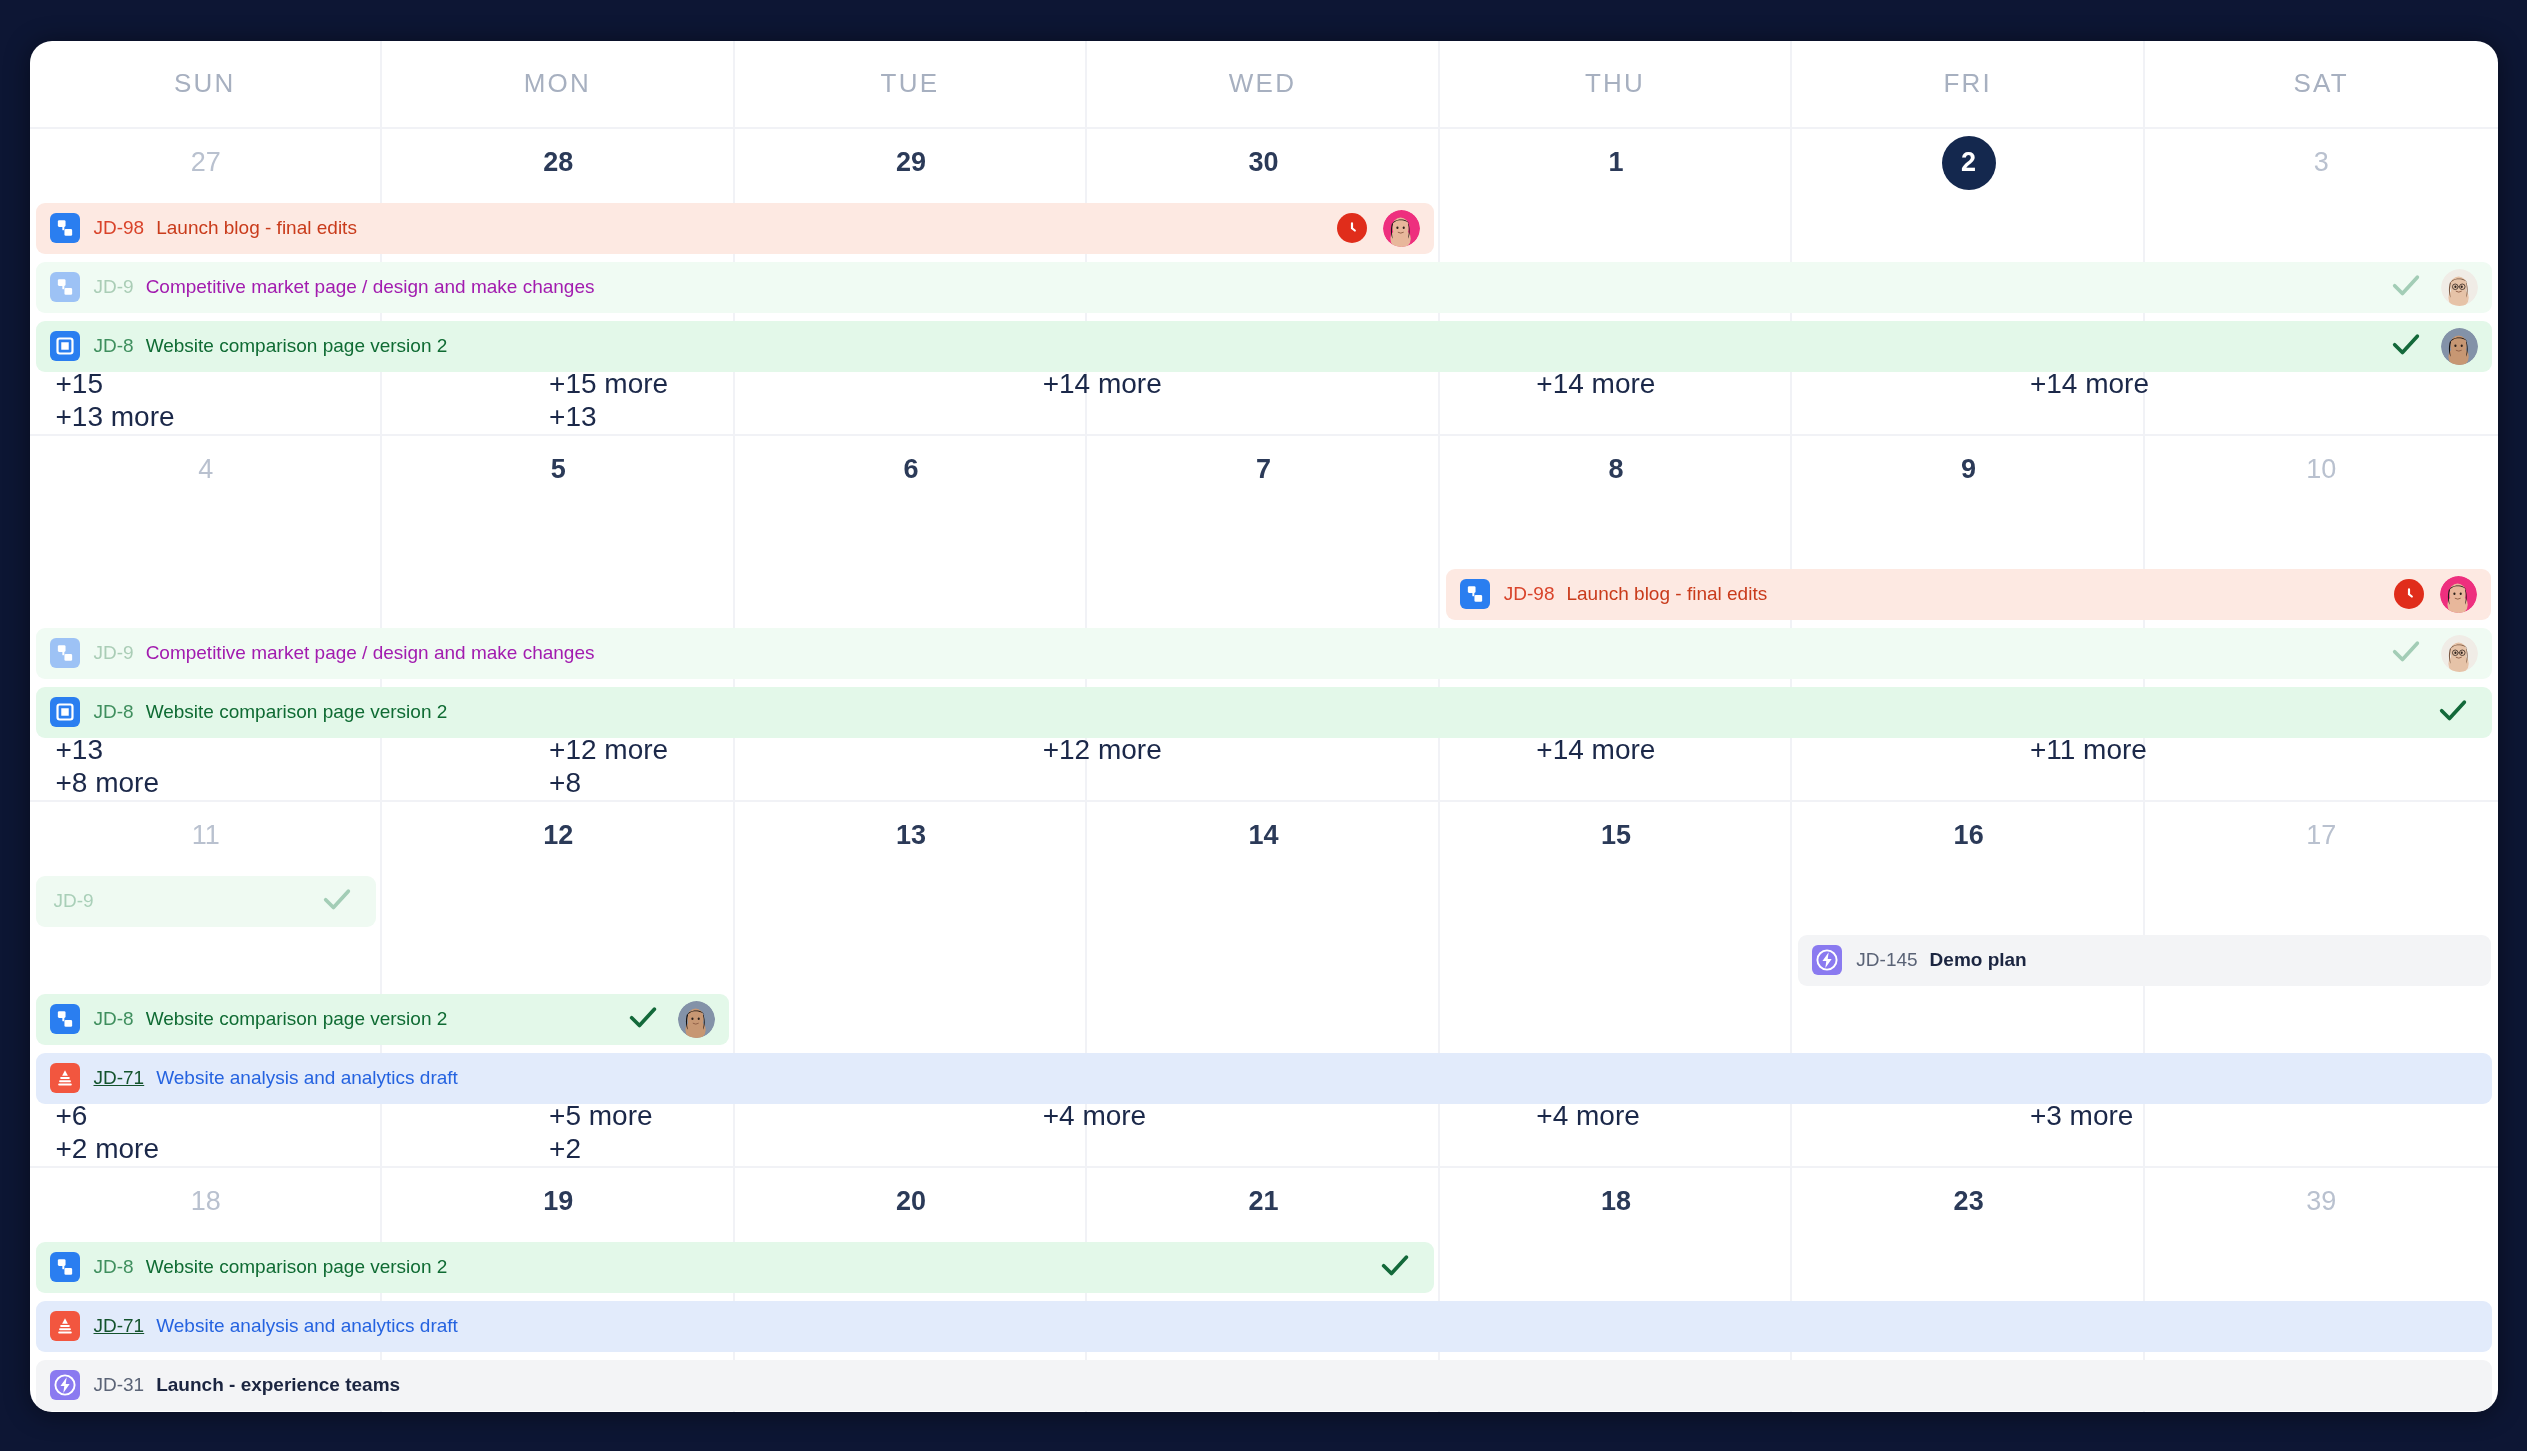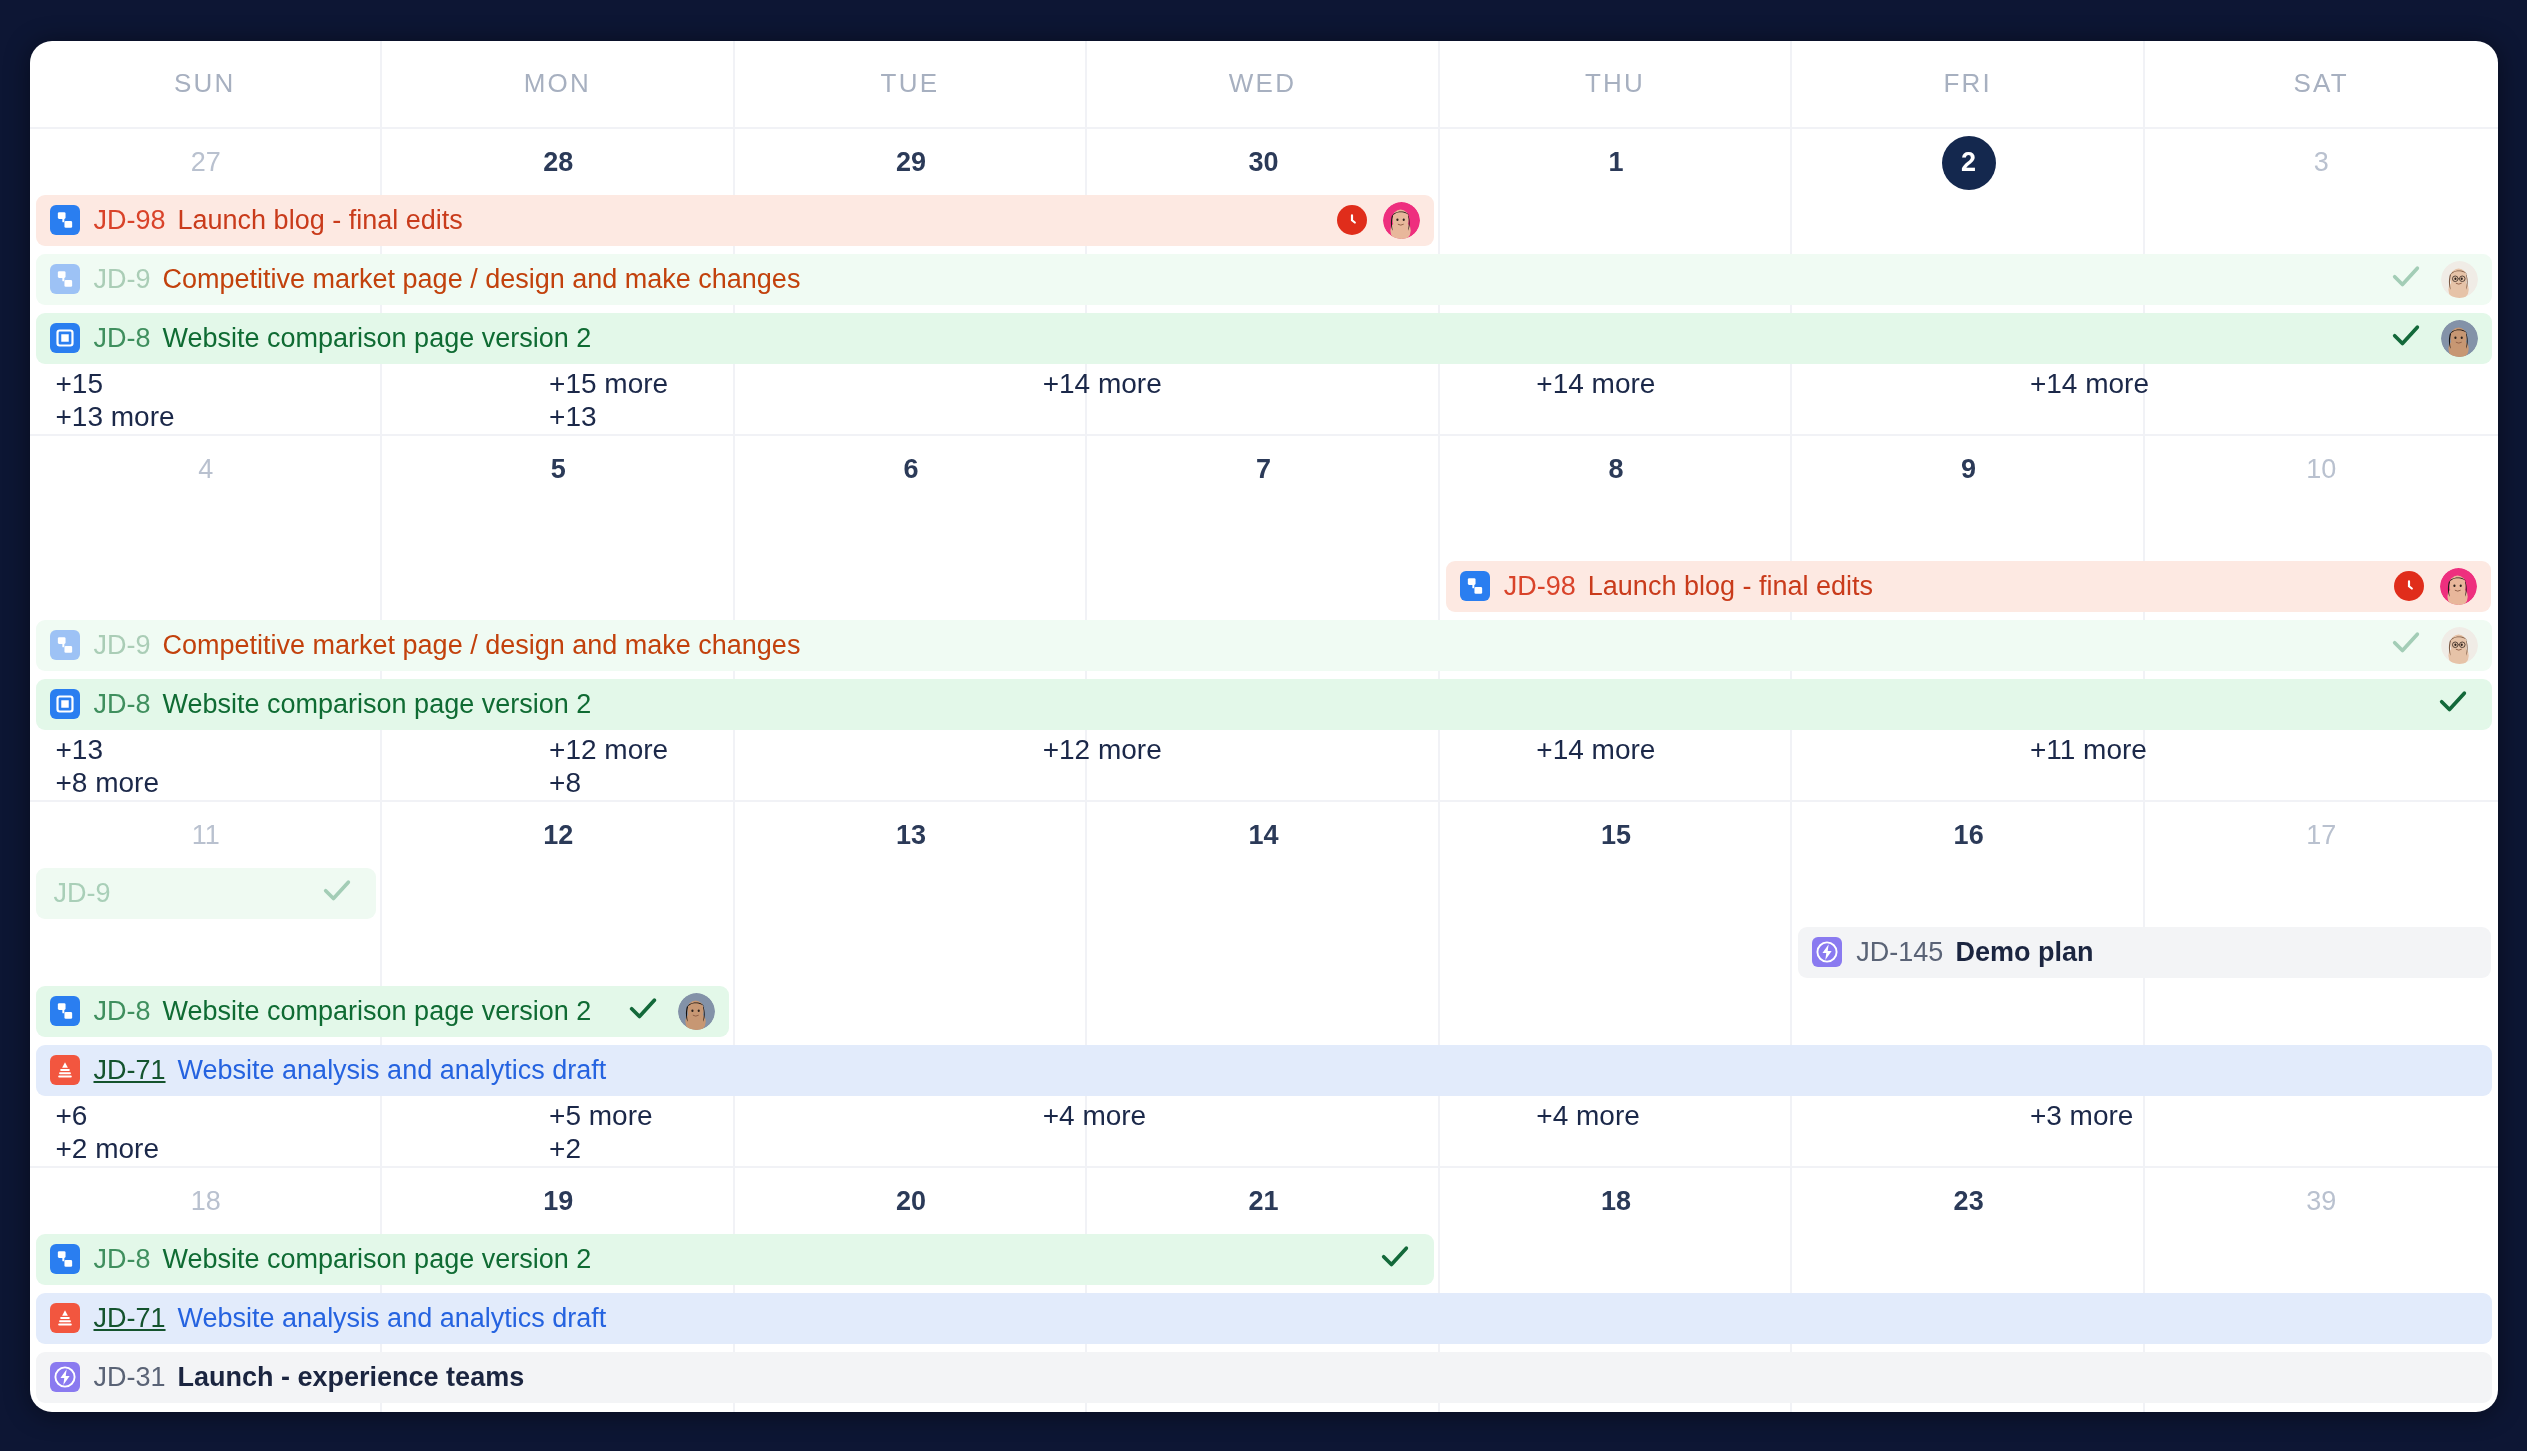--- a/index.html
+++ b/index.html
@@ -101,46 +101,46 @@
   .events {
     position: relative;
     z-index: 3;
   }
   .event-line {
     position: relative;
     height: 59px;
   }
   .bar {
     position: absolute;
-    top: 4px;
+    top: 12px;
     height: 51px;
     display: flex;
     align-items: center;
     border-radius: 9px;
     padding: 0 14px 0 14px;
-    font-size: 27px;
+    font-size: 19px;
     white-space: nowrap;
     overflow: hidden;
   }
   .bar .key {
     margin-left: 14px;
     margin-right: 12px;
     font-weight: 400;
   }
   .bar .summary { font-weight: 400; }
   .bar .spacer { flex: 1 1 auto; }
 
   
   .bar.red   { background: #fde9e2; }
   .bar.red .key { color: #d9432a; }
   .bar.red .summary { color: #c93b1b; }
 
   .bar.green-faded { background: #f0fbf3; }
   .bar.green-faded .key { color: #aacdb6; }
-  .bar.green-faded .summary { color: #c2410c; }
+  .bar.green-faded .summary { color: #a21caf; }
 
   .bar.green { background: #e3f8e9; }
   .bar.green .key { color: #3f8f5e; }
   .bar.green .summary { color: #0f6b33; }
 
   .bar.blue  { background: #e2ebfb; }
   .bar.blue .key { color: #14532d; text-decoration: underline; }
   .bar.blue .summary { color: #2563e0; }
 
   .bar.grey  { background: #f3f4f6; }

